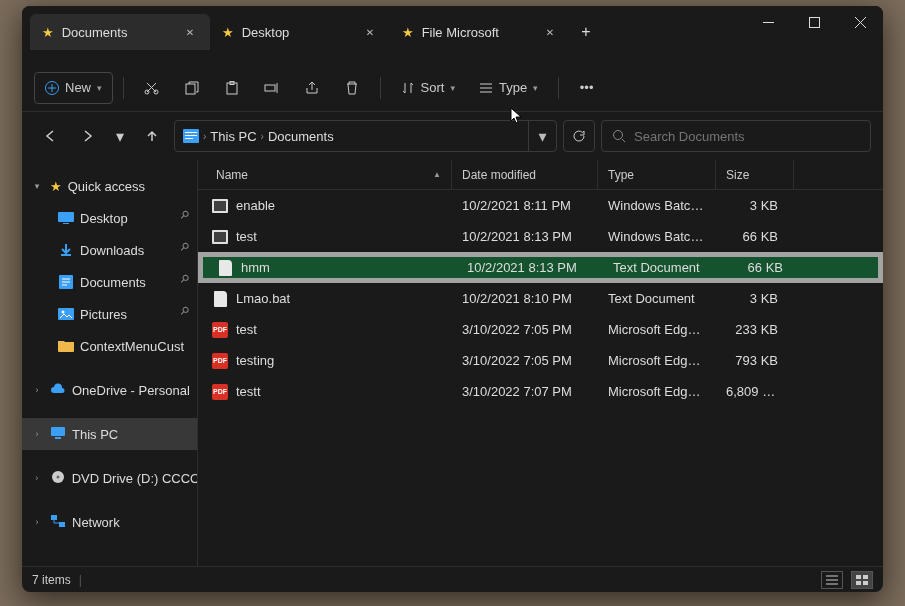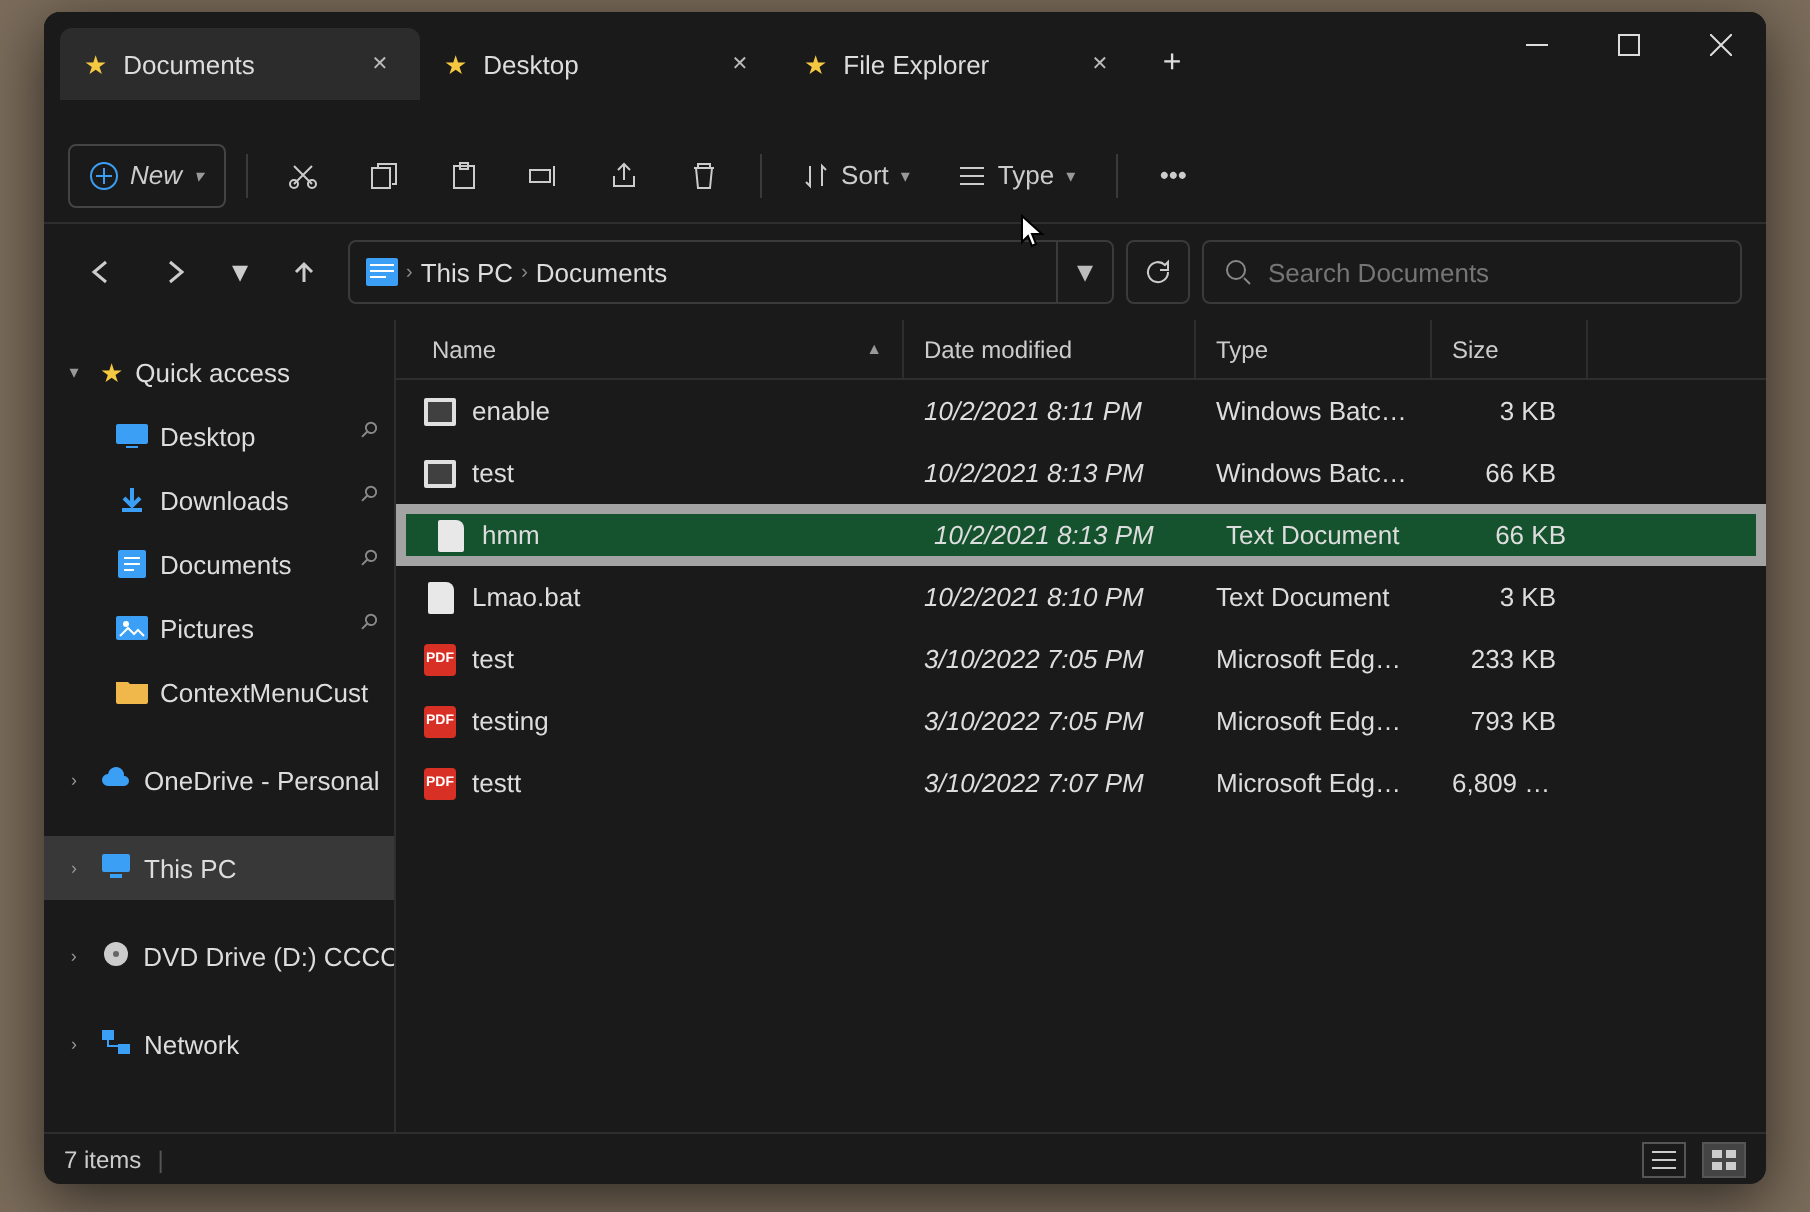--- a/index.html
+++ b/index.html
@@ -15,21 +15,21 @@
 .tab-new { width: 32px; height: 32px; display: flex; align-items: center; justify-content: center; color: #ddd; font-size: 16px; border-radius: 4px; }
 .win-controls { display: flex; height: 32px; }
 .win-btn { width: 46px; height: 32px; display: flex; align-items: center; justify-content: center; color: #ddd; }
 
 
 .toolbar { height: 48px; display: flex; align-items: center; padding: 0 12px; gap: 4px; border-bottom: 1px solid #2e2e2e; }
 .tbtn { height: 32px; min-width: 36px; display: flex; align-items: center; justify-content: center; color: #ccc; border-radius: 4px; font-size: 13px; gap: 6px; padding: 0 6px; }
 .tbtn.labeled { padding: 0 10px; }
 .tbtn .caret { font-size: 9px; color: #999; }
 .tsep { width: 1px; height: 22px; background: #3a3a3a; margin: 0 6px; }
-.new-btn { border: 1px solid #444; padding: 0 12px; font-style: italic; }
+.new-btn { border: 1px solid #444; padding: 0 12px; }
 
 
 .addressbar { height: 48px; display: flex; align-items: center; padding: 4px 12px; gap: 6px; }
 .nav-btn { width: 32px; height: 32px; display:flex; align-items:center; justify-content:center; color:#ccc; border-radius:4px; }
 .crumb-box { flex: 1; height: 32px; border: 1px solid #3a3a3a; display:flex; align-items:center; border-radius:4px; overflow:hidden; }
 .crumbs { flex:1; display:flex; align-items:center; font-size:13px; color:#ddd; gap:4px; padding: 0 8px;}
 .crumb { display:flex; align-items:center; gap:6px; }
 .crumb-sep { color:#888; font-size:10px; }
 .crumb-dd { width:28px; height:30px; display:flex; align-items:center; justify-content:center; border-left:1px solid #3a3a3a; color:#bbb; }
 .refresh-box { width:32px; height:32px; border:1px solid #3a3a3a; border-radius:4px; display:flex; align-items:center; justify-content:center; color:#ccc; }
@@ -52,21 +52,21 @@
 .col.name { width:254px; padding-left:18px;justify-content:space-between; }
 .col.date { width:146px; }
 .col.type { width:118px; }
 .col.size { width:78px; }
 .sort-ind { font-size:8px; color:#999; }
 .rows { flex:1; }
 .row { height:31px; display:flex; align-items:center; font-size:13px; color:#ddd; }
 .row.selected { border:5px solid #a3a3a3; background:#14532d; }
 .cell { padding:0 10px; overflow:hidden; white-space:nowrap; text-overflow:ellipsis; }
 .cell.name { width:254px; padding-left:14px; display:flex; align-items:center; gap:8px; }
-.cell.date { width:146px;font-style:italic; }
+.cell.date { width:146px; }
 .cell.type { width:118px; }
 .cell.size { width:78px; text-align:right; padding-right:16px;}
 .fico { width:16px; height:16px; display:inline-flex; align-items:center; justify-content:center; flex-shrink:0; }
 
 
 .status { height:26px; border-top:1px solid #2e2e2e; display:flex; align-items:center; padding:0 10px; font-size:12px; color:#ccc; gap:8px; }
 .status .spacer { flex:1; }
 .view-toggle { width:22px; height:18px; border:1px solid #555; display:flex; align-items:center; justify-content:center; font-size:10px; color:#ccc; }
 
 
@@ -92,21 +92,21 @@
           <span>Documents</span>
           <span class="tab-close">✕</span>
         </div>
         <div class="tab">
           <span class="ic-star">★</span>
           <span>Desktop</span>
           <span class="tab-close">✕</span>
         </div>
         <div class="tab">
           <span class="ic-star">★</span>
-          <span>File Explorer</span>
+          <span>File Microsoft</span>
           <span class="tab-close">✕</span>
         </div>
         <div class="tab-new">+</div>
       </div>
     <div class="win-controls">
       <div class="win-btn">
           <svg width="11" height="1">
             <rect width="11" height="1" fill="currentColor"></rect>
           </svg>
         </div>

